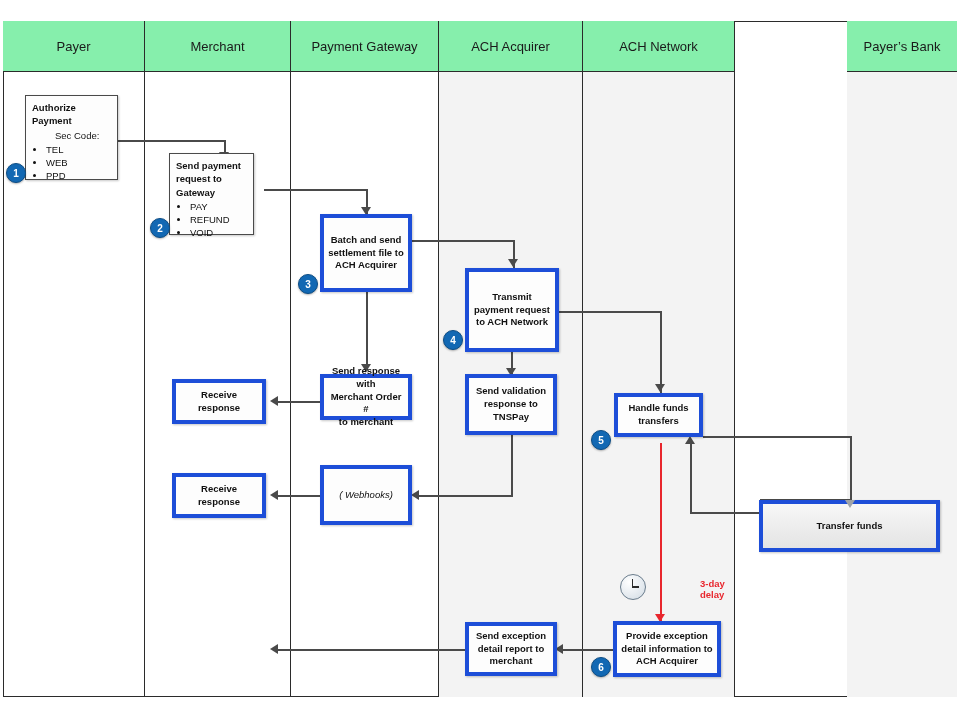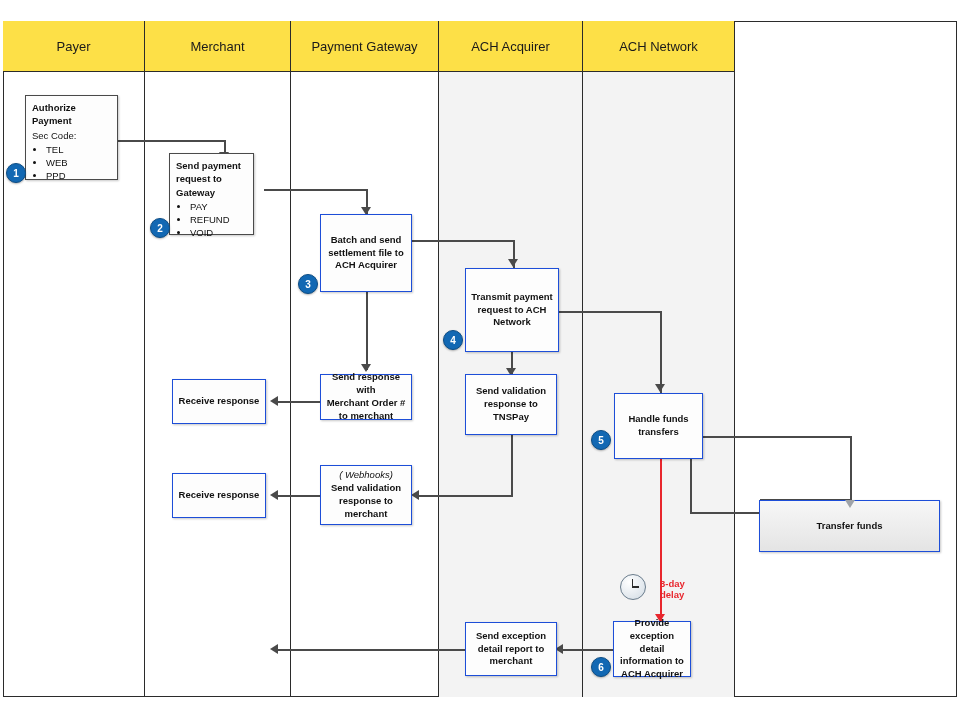--- a/index.html
+++ b/index.html
@@ -38,30 +38,30 @@
     position: absolute;
     left: 0;
     top: 0;
     width: 100%;
     height: 51px;
     box-sizing: border-box;
     border-bottom: 1px solid #2b2b2b;
     display: flex;
     align-items: center;
     justify-content: center;
-    background: #fde047;
+    background: #86efac;
     font-size: 13px;
     color: #1a1a1a;
     text-align: center;
   }
   
   .box {
     position: absolute;
     box-sizing: border-box;
-    border: 1px solid #1d4ed8;
+    border: 4px solid #1d4ed8;
     background: #fdfdfd;
     display: flex;
     align-items: center;
     justify-content: center;
     text-align: center;
     font-size: 9.5px;
     line-height: 1.35;
     color: #111111;
     font-weight: bold;
     padding: 2px 4px;
@@ -78,21 +78,21 @@
     box-sizing: border-box;
     border: 1px solid #4a4a4a;
     background: #fdfdfd;
     font-size: 9.5px;
     line-height: 1.4;
     color: #111111;
     padding: 5px 6px 4px 6px;
     box-shadow: 1px 1px 2px rgba(0,0,0,0.22);
   }
   .listbox .ttl { font-weight: bold; }
-  .listbox .sub { font-weight: bold; margin-top: 1px;}
+  .listbox .sub { font-weight: bold; margin-top: 1px; margin-left: 23px;}
   .listbox ul {
     margin: 1px 0 0 0;
     padding-left: 14px;
     list-style: disc;
   }
   .listbox li { margin: 0; padding: 0; }
   
   .badge {
     position: absolute;
     width: 18px;
@@ -181,20 +181,23 @@
   </div>
   <div class="lane" style="left:291px; width:148px;">
     <div class="lane-header">Payment Gateway</div>
   </div>
   <div class="lane shaded" style="left:439px; width:144px;">
     <div class="lane-header">ACH Acquirer</div>
   </div>
   <div class="lane shaded" style="left:583px; width:152px;">
     <div class="lane-header">ACH Network</div>
   </div>
+  <div class="lane shaded last" style="left:847px; width:110px;">
+    <div class="lane-header">Payer’s Bank</div>
+  </div>
 
   <div class="conn h" style="left:118px; top:140px; width:108px;"></div>
   <div class="conn v" style="left:224px; top:140px; height:19px;"></div>
   <div class="arrow down" style="left:219px; top:152px;"></div>
 
   <div class="conn h" style="left:264px; top:189px; width:104px;"></div>
   <div class="conn v" style="left:366px; top:189px; height:25px;"></div>
   <div class="arrow down" style="left:361px; top:207px;"></div>
 
   <div class="conn h" style="left:412px; top:240px; width:103px;"></div>
@@ -285,41 +288,40 @@
     <div class="inner">Receive response</div>
   </div>
 
   <div class="box" style="left:172px; top:473px; width:94px; height:45px;">
     <div class="inner">Receive response</div>
   </div>
 
   <div class="box" style="left:320px; top:465px; width:92px; height:60px;">
     <div class="inner">
       <div class="it">( Webhooks)</div>
-      <div>Send validation response to merchant</div>
     </div>
   </div>
 
-  <div class="box" style="left:614px; top:393px; width:89px; height:66px;justify-content:flex-end;">
+  <div class="box" style="left:614px; top:393px; width:89px; height:44px;justify-content:flex-end;">
     <div class="inner">Handle funds transfers</div>
   </div>
   <div class="badge" style="left:591px; top:430px;">5</div>
 
   <div class="box gradient" style="left:759px; top:500px; width:181px; height:52px;">
     <div class="inner">Transfer funds</div>
   </div>
   <div class="arrow down light" style="left:845px; top:500px;"></div>
 
   <div class="clock" style="left:620px; top:574px;"></div>
-  <div class="delay-text" style="left:660px; top:578px;">
+  <div class="delay-text" style="left:660px; top:578px;padding-left:40px;">
     <div>3-day</div>
     <div>delay</div>
   </div>
 
-  <div class="box" style="left:613px; top:621px; width:78px; height:56px;">
+  <div class="box" style="left:613px; top:621px; width:108px; height:56px;">
     <div class="inner">Provide exception detail information to ACH Acquirer</div>
   </div>
   <div class="badge" style="left:591px; top:657px;">6</div>
 
   <div class="box" style="left:465px; top:622px; width:92px; height:54px;">
     <div class="inner">Send exception detail report to merchant</div>
   </div>
 
 
 </div>

